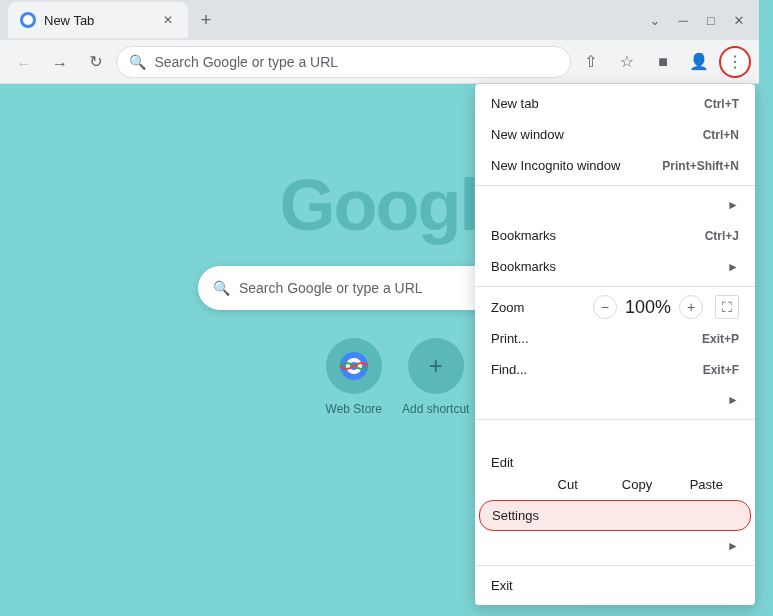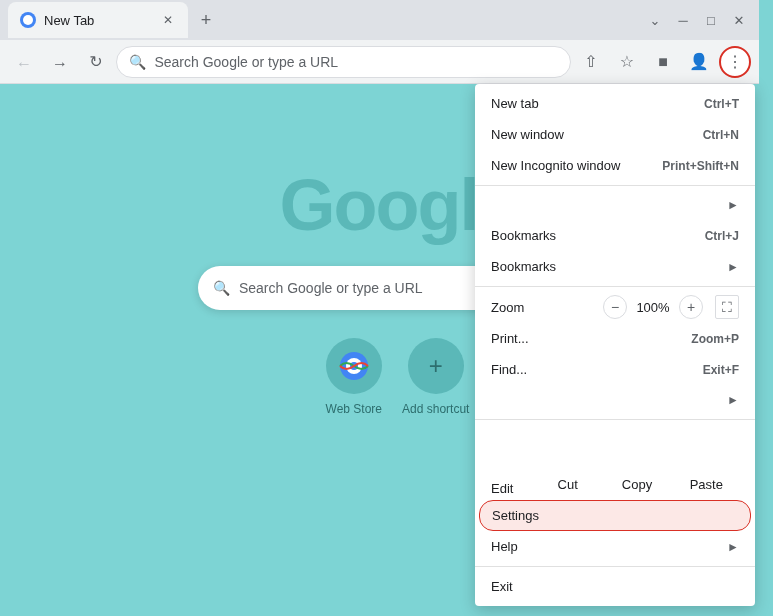--- a/index.html
+++ b/index.html
@@ -57,23 +57,23 @@
     .menu-item { display: flex; align-items: center; padding: 8px 16px; cursor: pointer; font-size: 13px; color: #202124; gap: 8px; }
     .menu-item.highlighted { background: #fce8e6; border: 1px solid #d93025; border-radius: 14px; margin: 0 4px; padding: 7px 12px; }
     .menu-item-label { flex: 1; }
     .menu-shortcut { color: #5f6368; font-size: 12px; margin-left: auto; font-weight: bold; }
     .menu-arrow { color: #5f6368; font-size: 12px; margin-left: auto; }
     .menu-divider { height: 1px; background: #e0e0e0; margin: 4px 0; }
     .zoom-row { display: flex; align-items: center; padding: 4px 16px; gap: 8px; }
     .zoom-label { font-size: 13px; color: #202124; flex: 1; }
     .zoom-controls { display: flex; align-items: center; gap: 8px; margin-left: auto; }
     .zoom-btn { width: 24px; height: 24px; border-radius: 50%; border: 1px solid #dadce0; display: flex; align-items: center; justify-content: center; cursor: pointer; font-size: 14px; color: #5f6368; }
-    .zoom-value { font-size: 13px; color: #202124; min-width: 36px; text-align: center; }
+    .zoom-value { font-size: 18px; color: #202124; min-width: 36px; text-align: center; }
     .zoom-fullscreen { width: 24px; height: 24px; border: 1px solid #dadce0; border-radius: 2px; display: flex; align-items: center; justify-content: center; cursor: pointer; font-size: 12px; color: #5f6368; margin-left: 4px; }
-    .edit-row { display: flex; align-items: flex-end; padding: 4px 16px; gap: 4px; }
+    .edit-row { display: flex; align-items: center; padding: 4px 16px; gap: 4px; }
     .edit-label { font-size: 13px; color: #202124; width: 40px; }
     .edit-btn { flex: 1; text-align: center; padding: 4px 8px; border-radius: 4px; cursor: pointer; font-size: 13px; color: #202124; margin-top: 45px; }
   </style>
 </head>
 <body>
 
 <div class="browser-frame">
 
   <div class="title-bar">
     <div class="tab-active">
@@ -150,21 +150,21 @@
         <div class="zoom-controls">
           <div class="zoom-btn">−</div>
           <span class="zoom-value">100%</span>
           <div class="zoom-btn">+</div>
           <div class="zoom-fullscreen" style="font-size:14px;">⛶</div>
         </div>
       </div>
 
       <div class="menu-item">
         <span class="menu-item-label">Print...</span>
-        <span class="menu-shortcut">Zoom+P</span>
+        <span class="menu-shortcut">Exit+P</span>
       </div>
 
 
       <div class="menu-item">
         <span class="menu-item-label">Find...</span>
         <span class="menu-shortcut">Exit+F</span>
       </div>
 
       <div class="menu-item">
         <span class="menu-arrow">►</span>
@@ -177,21 +177,20 @@
         <span class="edit-btn">Cut</span>
         <span class="edit-btn">Copy</span>
         <span class="edit-btn">Paste</span>
       </div>
 
       <div class="menu-item highlighted">
         <span class="menu-item-label">Settings</span>
       </div>
 
       <div class="menu-item">
-        <span class="menu-item-label">Help</span>
         <span class="menu-arrow">►</span>
       </div>
 
       <div class="menu-divider"></div>
 
       <div class="menu-item">
         <span class="menu-item-label">Exit</span>
       </div>
     </div>
   </div>

